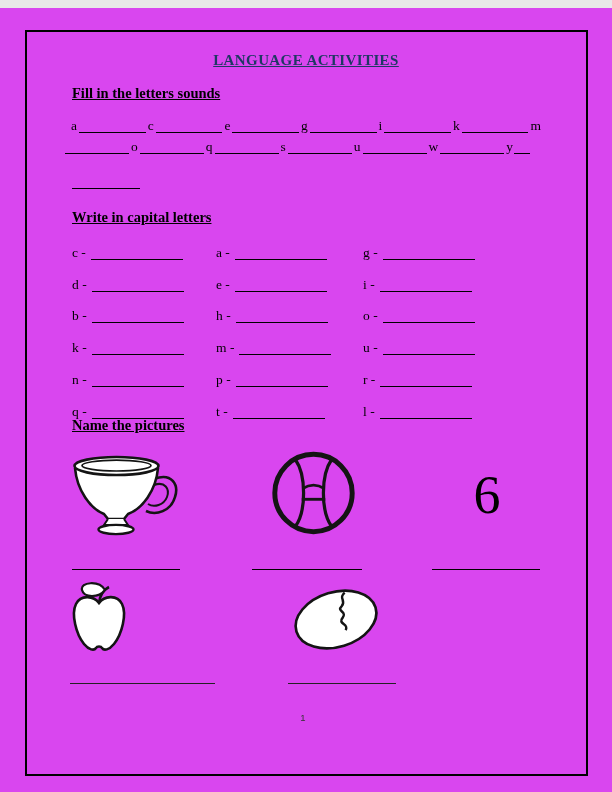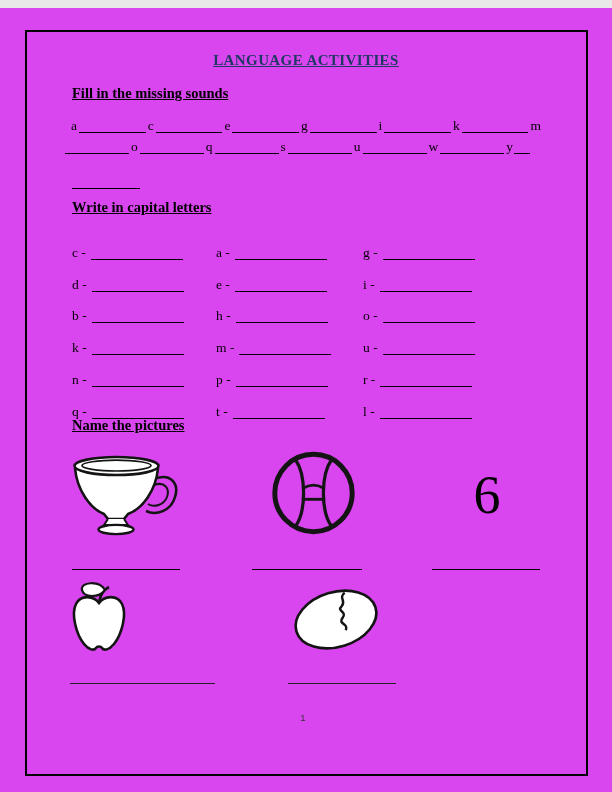--- a/index.html
+++ b/index.html
@@ -7,21 +7,21 @@
     position:relative;width:612px;height:792px;margin:8px auto;background:#d946ef;
     font-family:"Liberation Serif", serif;color:#000;overflow:hidden;
   }
   .border-box{position:absolute;left:25px;top:22px;width:559px;height:742px;border:2px solid #000;}
   .title{
     position:absolute;left:0;right:0;top:44px;text-align:center;
     font-weight:bold;font-size:15px;letter-spacing:.4px;text-decoration:underline;
   }
   .sec-heading{position:absolute;font-weight:bold;font-size:14.5px;text-decoration:underline;}
   #h-fill{left:72px;top:77px;}
-  #h-capital{left:72px;top:191px;}
+  #h-capital{left:72px;top:201px;}
   #h-pictures{left:72px;top:409px;text-align:center;}
 
   
   .ms-row{position:absolute;display:flex;align-items:flex-end;font-size:13.5px;line-height:15px;}
   #ms-row1{left:70px;top:108px;width:472px;height:17px;}
   #ms-row2{left:64px;top:129px;width:466px;height:17px;}
   .ms-letter{padding:0 1px;}
   .ms-blank{flex:1 1 auto;border-bottom:1.7px solid #000;height:3px;margin:0 1px;}
   .ms-tail{flex:0 0 16px;border-bottom:1.7px solid #000;height:3px;}
   .lone-blank{position:absolute;left:72px;top:170px;width:68px;border-bottom:1.6px solid #000;height:10px;}
@@ -54,21 +54,21 @@
   svg{display:block;}
 </style>
 </head>
 <body>
 
 <div class="sheet">
   <div class="border-box"></div>
 
   <div class="title" style="color: rgb(31, 56, 100);">LANGUAGE ACTIVITIES</div>
 
-  <div class="sec-heading" id="h-fill">Fill in the missing sounds</div>
+  <div class="sec-heading" id="h-fill">Fill in the letters sounds</div>
 
   <div class="ms-row" id="ms-row1">
       <span class="ms-letter">a</span>
       <span class="ms-blank"></span>
       <span class="ms-letter">c</span>
       <span class="ms-blank"></span>
       <span class="ms-letter">e</span>
       <span class="ms-blank"></span>
       <span class="ms-letter">g</span>
       <span class="ms-blank"></span>

